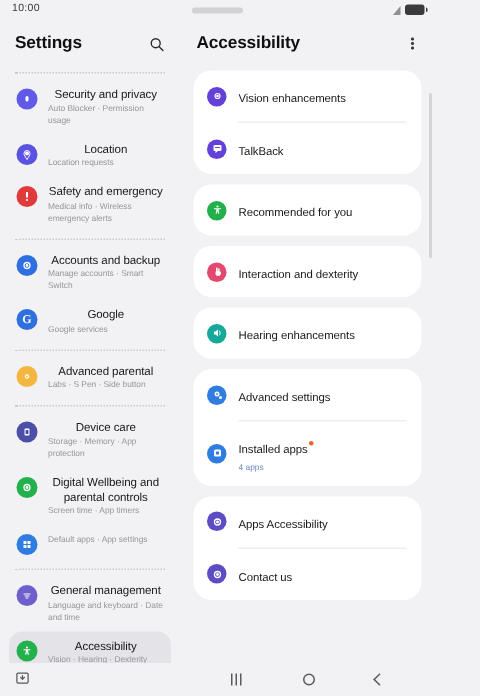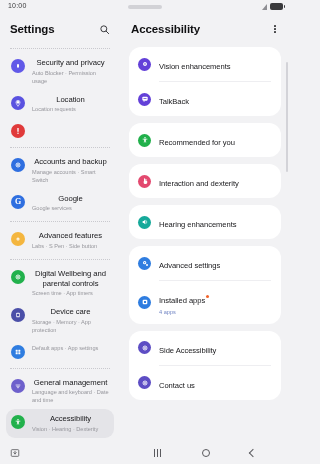--- a/index.html
+++ b/index.html
@@ -346,20 +346,24 @@
           </div>
         </div>
 
         <div class="srow">
           <div class="sicon" style="background:#e03a3a">
             <svg width="8" height="8" viewBox="0 0 24 24" fill="#fff">
                 <path d="M10 3h4v11h-4z"></path>
                 <circle cx="12" cy="19" r="2.2"></circle>
               </svg>
           </div>
+          <div class="stext">
+            <div class="stitle">Safety and emergency</div>
+            <div class="ssub">Medical info  ·  Wireless emergency alerts</div>
+          </div>
         </div>
 
         <div class="divider"></div>
 
         <div class="srow">
           <div class="sicon" style="background:#2f6fe0">
             <svg width="8" height="8" viewBox="0 0 24 24" fill="none" stroke="#fff" stroke-width="2.6">
                 <circle cx="12" cy="12" r="6"></circle>
                 <circle cx="12" cy="12" r="1.6" fill="#fff"></circle>
               </svg>
@@ -383,50 +387,50 @@
         <div class="divider"></div>
 
         <div class="srow">
           <div class="sicon" style="background:#f4b63f">
             <svg width="8" height="8" viewBox="0 0 24 24" fill="#fff">
                 <circle cx="12" cy="12" r="4.5"></circle>
                 <circle cx="12" cy="12" r="1.8" fill="#f4b63f"></circle>
               </svg>
           </div>
           <div class="stext">
-            <div class="stitle">Advanced features</div>
+            <div class="stitle">Advanced parental</div>
             <div class="ssub">Labs  ·  S Pen  ·  Side button</div>
           </div>
         </div>
 
         <div class="divider"></div>
+
+        <div class="srow">
+          <div class="sicon" style="background:#4b4fa8">
+            <svg width="8" height="8" viewBox="0 0 24 24" fill="#fff">
+                <rect x="7" y="5" width="10" height="14" rx="2"></rect>
+                <rect x="9" y="8" width="6" height="8" rx="1" fill="#4b4fa8"></rect>
+              </svg>
+          </div>
+          <div class="stext">
+            <div class="stitle">Device care</div>
+            <div class="ssub">Storage  ·  Memory  ·  App protection</div>
+          </div>
+        </div>
 
         <div class="srow">
           <div class="sicon" style="background:#22b14c">
             <svg width="8" height="8" viewBox="0 0 24 24" fill="none" stroke="#fff" stroke-width="2.6">
                 <circle cx="12" cy="12" r="6"></circle>
                 <circle cx="12" cy="12" r="1.6" fill="#fff"></circle>
               </svg>
           </div>
           <div class="stext">
             <div class="stitle">Digital Wellbeing and parental controls</div>
             <div class="ssub">Screen time  ·  App timers</div>
-          </div>
-        </div>
-
-        <div class="srow">
-          <div class="sicon" style="background:#4b4fa8">
-            <svg width="8" height="8" viewBox="0 0 24 24" fill="#fff">
-                <rect x="7" y="5" width="10" height="14" rx="2"></rect>
-                <rect x="9" y="8" width="6" height="8" rx="1" fill="#4b4fa8"></rect>
-              </svg>
-          </div>
-          <div class="stext">
-            <div class="stitle">Device care</div>
-            <div class="ssub">Storage  ·  Memory  ·  App protection</div>
           </div>
         </div>
 
         <div class="srow">
           <div class="sicon" style="background:#2f7de0">
             <svg width="8" height="8" viewBox="0 0 24 24" fill="#fff">
                 <rect x="5" y="5" width="6" height="6" rx="1"></rect>
                 <rect x="13" y="5" width="6" height="6" rx="1"></rect>
                 <rect x="5" y="13" width="6" height="6" rx="1"></rect>
                 <rect x="13" y="13" width="6" height="6" rx="1"></rect>
@@ -579,21 +583,21 @@
 
         <div class="card">
           <div class="arow">
             <div class="aicon" style="background:#5d4dc4">
               <svg width="8" height="8" viewBox="0 0 24 24" fill="none" stroke="#fff" stroke-width="2.6">
                   <circle cx="12" cy="12" r="6"></circle>
                   <circle cx="12" cy="12" r="1.6" fill="#fff"></circle>
                 </svg>
             </div>
             <div class="atext">
-              <span class="atitle">Side Accessibility</span>
+              <span class="atitle">Apps Accessibility</span>
             </div>
           </div>
           <div class="inner-sep"></div>
           <div class="arow">
             <div class="aicon" style="background:#5d4dc4">
               <svg width="8" height="8" viewBox="0 0 24 24" fill="none" stroke="#fff" stroke-width="2.6">
                   <circle cx="12" cy="12" r="6"></circle>
                   <circle cx="12" cy="12" r="1.6" fill="#fff"></circle>
                 </svg>
             </div>

